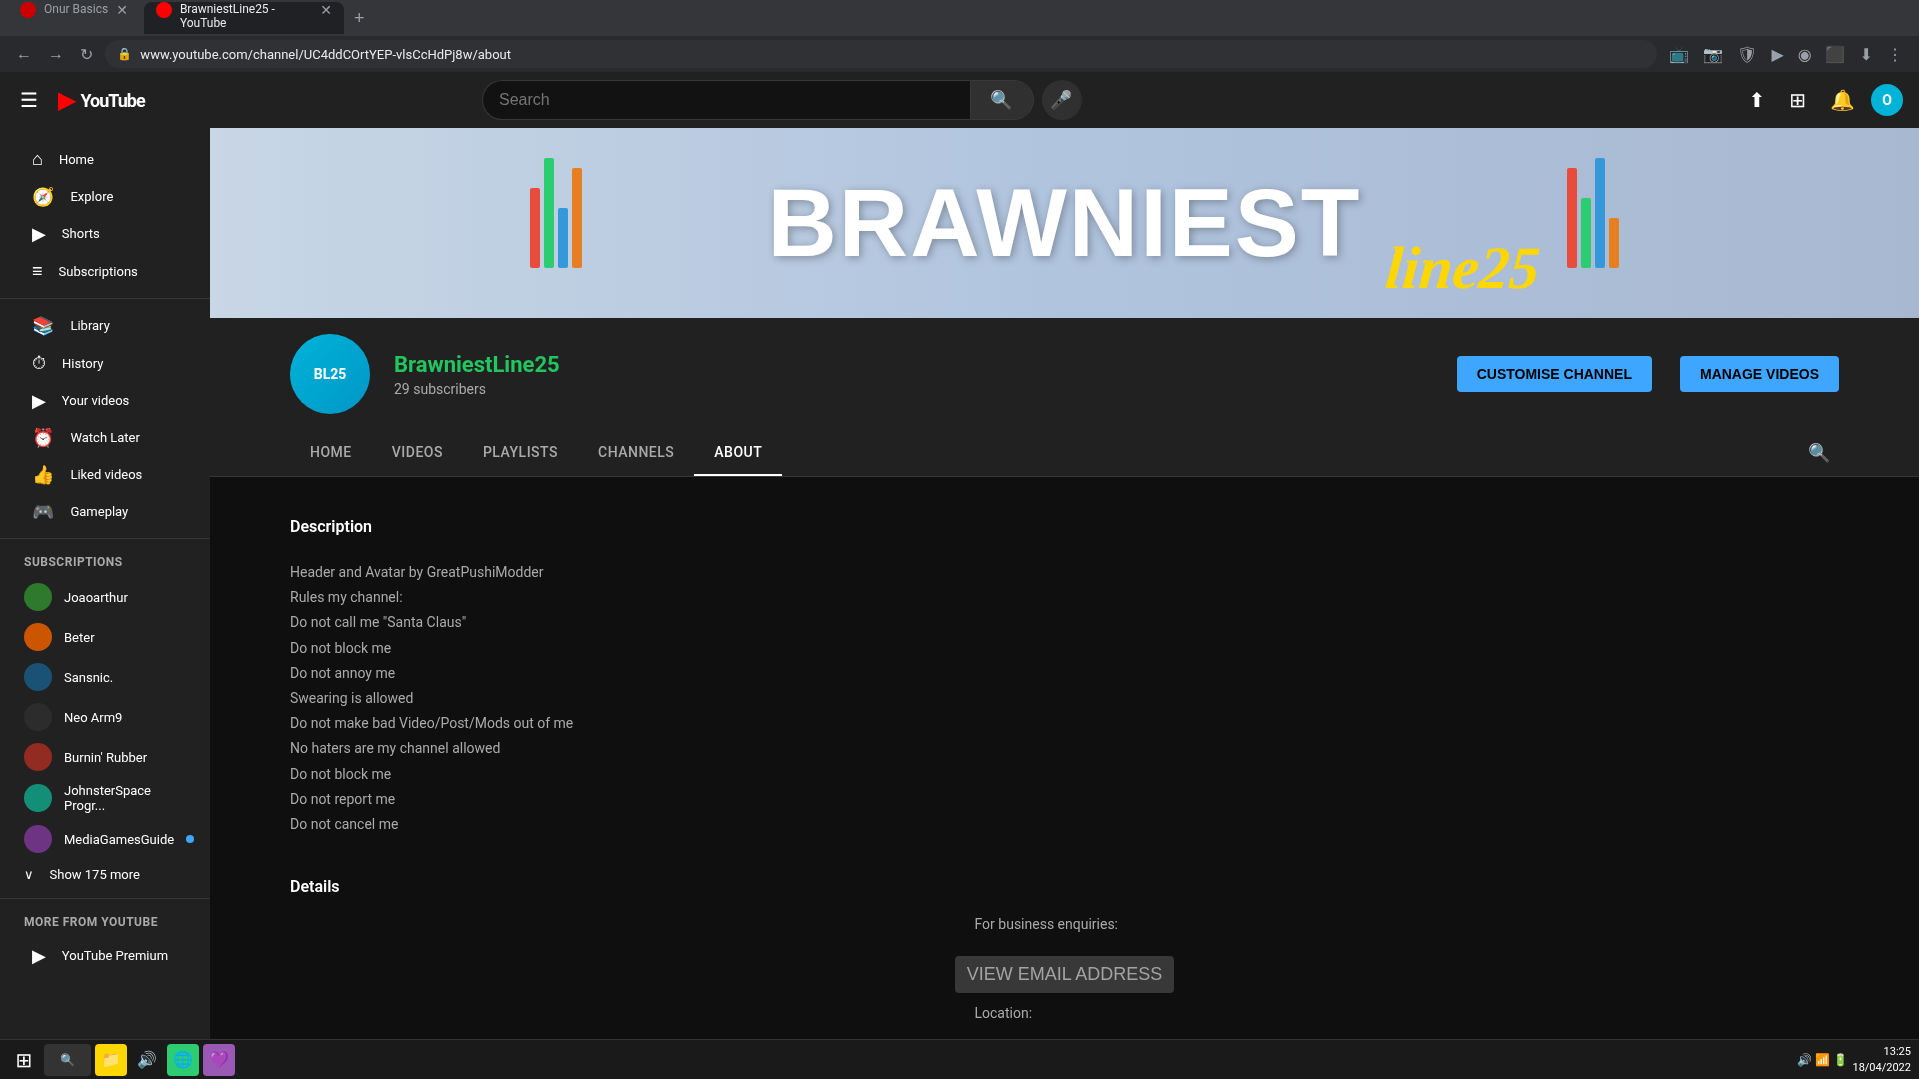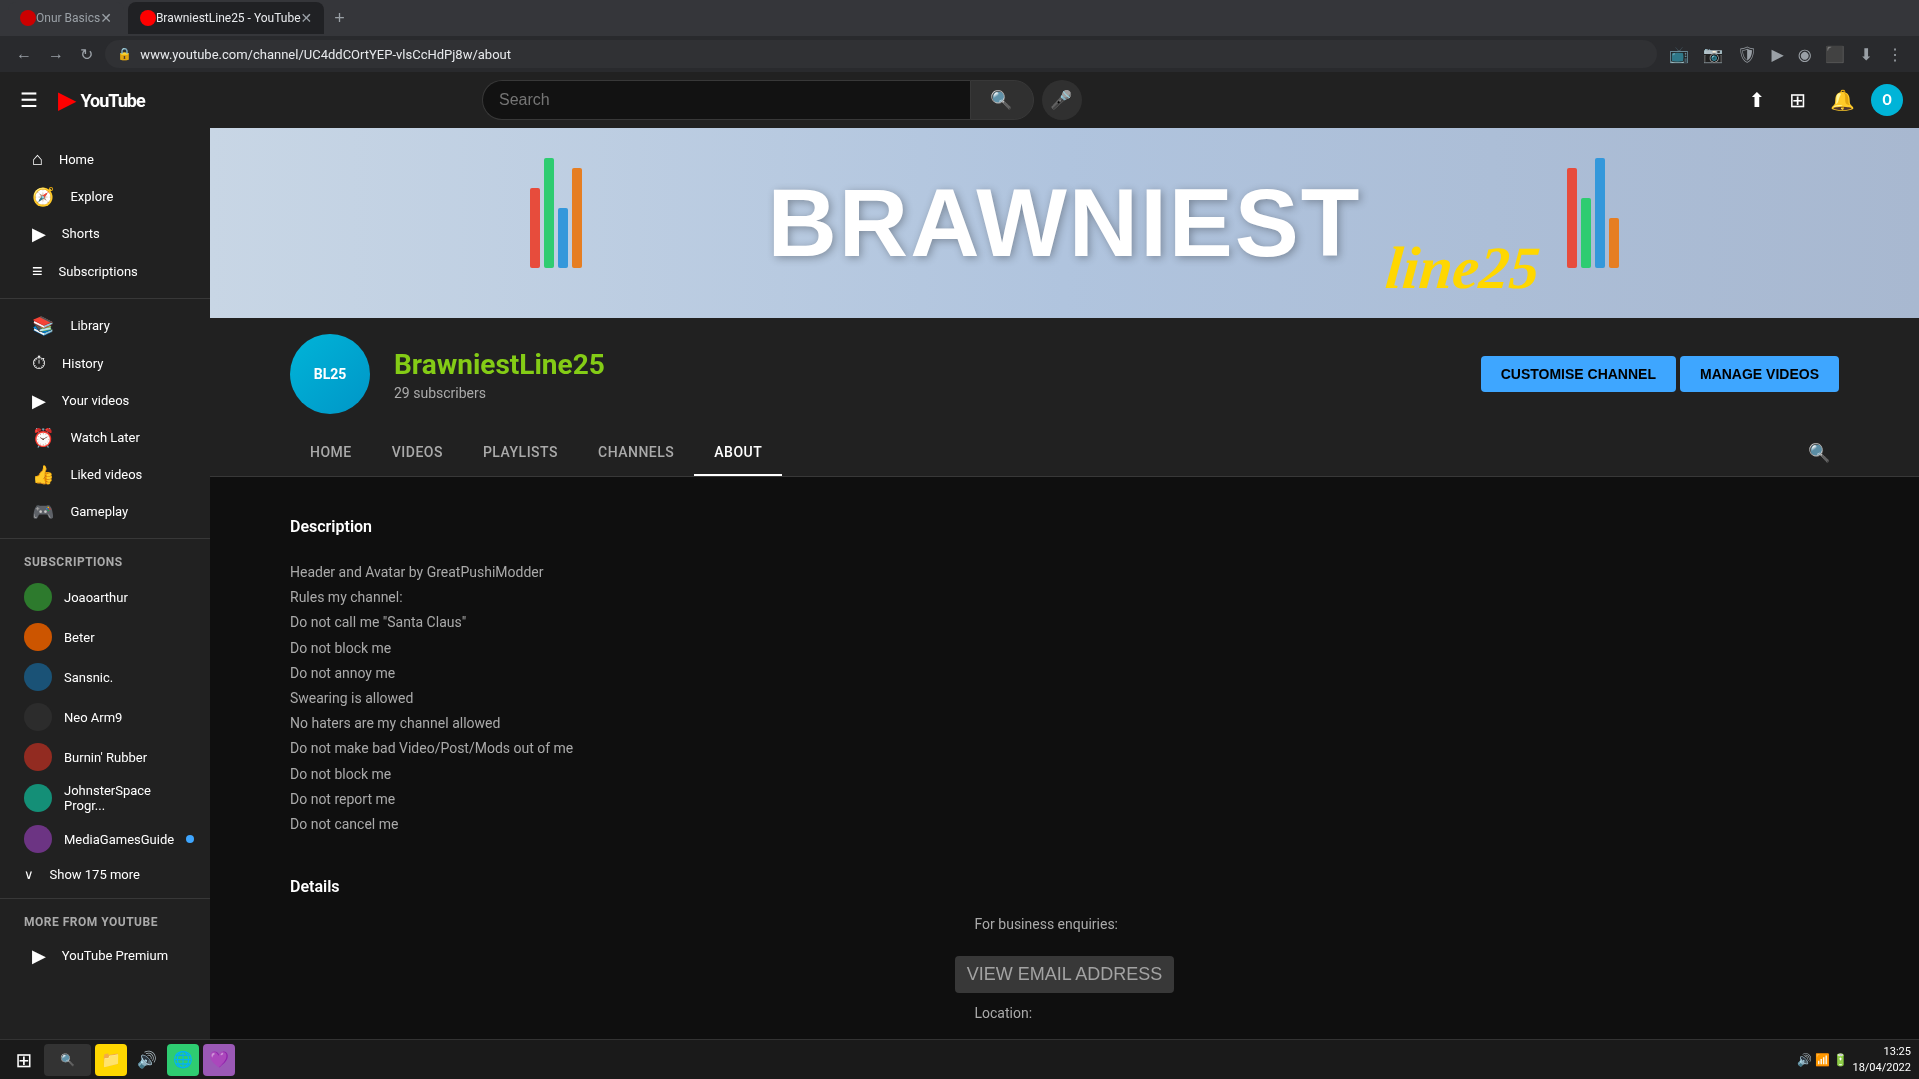--- a/index.html
+++ b/index.html
@@ -1,21 +1,21 @@
 <!DOCTYPE html>
 <html><head>
   <meta charset="utf-8">
   <style>
     * { margin: 0; padding: 0; box-sizing: border-box; }
     body { font-family: 'Roboto', Arial, sans-serif; background: #0f0f0f; color: #fff; font-size: 14px; overflow-x: hidden; }
 
     
     .browser-chrome { background: #202124; width: 100%; }
     .tab-bar { display: flex; align-items: center; background: #35363a; height: 36px; padding: 0 8px; gap: 4px; }
-    .tab { display: flex; align-items: center; background: #202124; border-radius: 8px 8px 0 0; height: 32px; padding: 0 12px; font-size: 12px; color: #e8eaed; max-width: 200px; }
+    .tab { display: flex; align-items: flex-start; background: #202124; border-radius: 8px 8px 0 0; height: 32px; padding: 0 12px; gap: 8px; font-size: 12px; color: #e8eaed; max-width: 200px; }
     .tab.inactive { background: #35363a; color: #9aa0a6; }
     .tab-favicon { width: 16px; height: 16px; border-radius: 50%; flex-shrink: 0; }
     .tab-favicon.red { background: #cc0000; }
     .tab-favicon.yt { background: #ff0000; }
     .tab-close { margin-left: auto; cursor: pointer; color: #9aa0a6; font-size: 14px; }
     .tab-add { background: none; border: none; color: #9aa0a6; cursor: pointer; font-size: 18px; padding: 0 6px; }
     .address-bar { display: flex; align-items: center; background: #292a2d; height: 36px; padding: 4px 12px; gap: 8px; }
     .nav-btn { background: none; border: none; color: #9aa0a6; cursor: pointer; font-size: 16px; padding: 4px; }
     .url-box { display: flex; align-items: center; background: #303134; border-radius: 20px; flex: 1; height: 28px; padding: 0 12px; gap: 8px; }
     .url-text { font-size: 13px; color: #e8eaed; flex: 1; }
@@ -61,23 +61,23 @@
 
     
     .content { flex: 1; overflow-y: auto; background: #0f0f0f; }
     .content::-webkit-scrollbar { width: 6px; }
     .content::-webkit-scrollbar-thumb { background: #555; border-radius: 3px; }
 
     
     .channel-info-bar { background: #212121; padding: 16px 80px; display: flex; align-items: center; gap: 24px; }
     .channel-avatar { width: 80px; height: 80px; border-radius: 50%; background: linear-gradient(135deg, #00b4d8, #0096c7); display: flex; align-items: center; justify-content: center; font-size: 24px; font-weight: bold; color: #fff; flex-shrink: 0; }
     .channel-details { flex: 1; }
-    .channel-name { font-size: 28px; font-weight: bold; color: #84cc16; }
+    .channel-name { font-size: 22px; font-weight: bold; color: #22c55e; }
     .channel-subs { font-size: 14px; color: #aaa; margin-top: 4px; }
-    .channel-actions { display: flex; gap: 4px; }
+    .channel-actions { display: flex; gap: 28px; }
     .btn-customise { background: #3ea6ff; color: #000; border: none; padding: 10px 20px; border-radius: 4px; font-size: 14px; font-weight: 600; cursor: pointer; }
     .btn-manage { background: #3ea6ff; color: #000; border: none; padding: 10px 20px; border-radius: 4px; font-size: 14px; font-weight: 600; cursor: pointer; }
 
     
     .channel-tabs { background: #212121; display: flex; align-items: center; padding: 0 80px; border-bottom: 1px solid #383838; }
     .channel-tab { padding: 14px 20px; font-size: 14px; color: #aaa; cursor: pointer; border-bottom: 2px solid transparent; text-transform: uppercase; font-weight: 500; letter-spacing: 0.5px; }
     .channel-tab.active { color: #fff; border-bottom-color: #fff; }
     .channel-tab-search { margin-left: auto; background: none; border: none; color: #aaa; font-size: 18px; cursor: pointer; padding: 8px; }
 
     
@@ -321,22 +321,22 @@
       <div class="about-content">
         <div class="about-left">
           <div class="about-section-title">Description</div>
           <div class="about-text">
             <div>Header and Avatar by GreatPushiModder</div>
             <div>Rules my channel:</div>
             <div>Do not call me "Santa Claus"</div>
             <div>Do not block me</div>
             <div>Do not annoy me</div>
             <div>Swearing is allowed</div>
+            <div>Do not make bad Video/Post/Mods out of me</div>
             <div>No haters are my channel allowed</div>
-            <div>Do not make bad Video/Post/Mods out of me</div>
             <div>Do not block me</div>
             <div>Do not report me</div>
             <div>Do not cancel me</div>
           </div>
 
           <div class="details-section">
             <div class="details-title">Details</div>
             <div class="details-row">
               <span class="details-label">For business enquiries:</span>
               <button class="view-email-btn">VIEW EMAIL ADDRESS</button>

